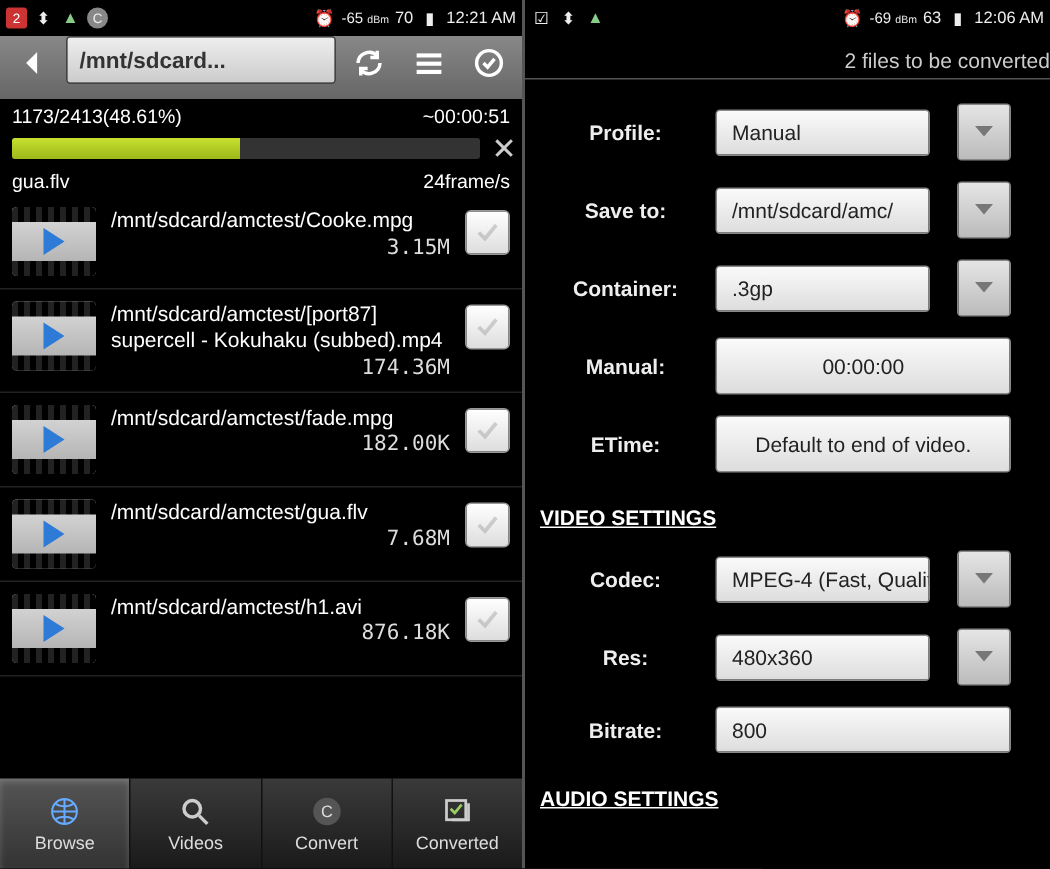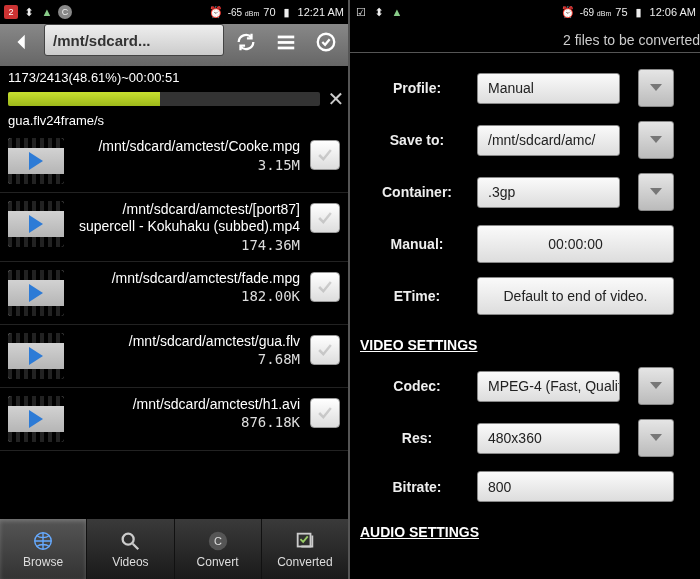--- a/index.html
+++ b/index.html
@@ -15,35 +15,35 @@
 .signal-txt { font-size:10px; }
 .signal-txt .unit { font-size:7px; }
 
 
 .header-bar { height:42px; background:linear-gradient(#888,#666); display:flex; align-items:flex-start; padding:0 4px; gap:4px; }
 .hdr-btn { width:36px; height:36px; border:none; background:transparent; display:flex; align-items:center; justify-content:center; color:#fff; }
 .hdr-path { flex:1; height:32px; background:linear-gradient(#eee,#ccc); border-radius:3px; display:flex; align-items:center; padding:0 8px; font-weight:bold; color:#333; font-size:15px; border:1px solid #444; }
 
 
 .prog-block { background:#000; color:#fff; font-size:13px; padding-top:2px; }
-.prog-row { display:flex; padding:2px 8px; }
+.prog-row { display:flex; justify-content:space-between; padding:2px 8px; }
 .prog-bar-wrap { display:flex; align-items:center; padding:0 0 0 8px; gap:4px; }
 .prog-bar { flex:1; height:14px; background:#333; position:relative; border-radius:2px; overflow:hidden; }
 .prog-fill { height:100%; background:linear-gradient(#c8e030,#9db81a); }
 .prog-close { width:24px; height:24px; color:#ccc; display:flex; align-items:center; justify-content:center; font-size:20px; }
 
 
 .file-list { flex:1; overflow:hidden; background:#000; }
 .file-item { display:flex; align-items:flex-start; padding:8px 8px 8px 8px; border-bottom:1px solid #222; gap:10px; }
 .file-thumb { width:56px; height:46px; background:linear-gradient(#ddd,#aaa); border-radius:3px; position:relative; display:flex; align-items:center; justify-content:center; flex-shrink:0; }
 .file-thumb::before { content:""; position:absolute; top:0; left:0; right:0; height:10px; background:repeating-linear-gradient(90deg,#222 0 4px,#000 4px 8px); border-radius:3px 3px 0 0;}
 .file-thumb::after { content:""; position:absolute; bottom:0; left:0; right:0; height:10px; background:repeating-linear-gradient(90deg,#222 0 4px,#000 4px 8px); border-radius:0 0 3px 3px;}
 .file-thumb .play { width:0;height:0; border-left:14px solid #2d7bd6; border-top:9px solid transparent; border-bottom:9px solid transparent; z-index:1;}
 .file-info { flex:1; color:#fff; font-size:14px; display:flex; flex-direction:column; gap:2px; }
-.file-path { line-height:1.2;text-align:right; }
+.file-path { line-height:1.2; }
 .file-size { color:#ddd; font-family:monospace; font-size:14px; align-self:flex-end; }
 .file-check { width:30px; height:30px; background:linear-gradient(#fff,#ddd); border-radius:4px; border:1px solid #999; display:flex; align-items:center; justify-content:center; margin-top:2px; flex-shrink:0; }
 .file-check svg { opacity:.35; }
 
 
 .tabs { height:60px; display:flex; background:linear-gradient(#3a3a3a,#1a1a1a); }
 .tab { flex:1; display:flex; flex-direction:column; align-items:center; justify-content:center; color:#ddd; font-size:12px; gap:2px; border-right:1px solid #111; }
 .tab:last-child { border-right:none; }
 .tab.active { background:linear-gradient(#555,#333); box-shadow:inset 0 2px 4px rgba(255,255,255,.2); }
 .tab-ico { width:24px; height:24px; display:flex; align-items:center; justify-content:center; }
@@ -243,21 +243,21 @@
 
   <div class="status-bar">
     <div class="status-left">
       <span class="status-ico">☑</span>
       <span class="status-ico">⬍</span>
       <span class="status-ico" style="color:#8c8;">▲</span>
     </div>
     <div class="status-right">
       <span class="status-ico">⏰</span>
       <span class="signal-txt"><span>-69</span> <span class="unit">dBm</span></span>
-      <span>75</span>
+      <span>63</span>
       <span class="status-ico">▮</span>
       <span>12:06 AM</span>
     </div>
   </div>
 
   <div class="conv-top">2  files to be converted</div>
   <div style="height:1px;background:#555;margin:0 0 2px;"></div>
 
   <div class="settings">
 

